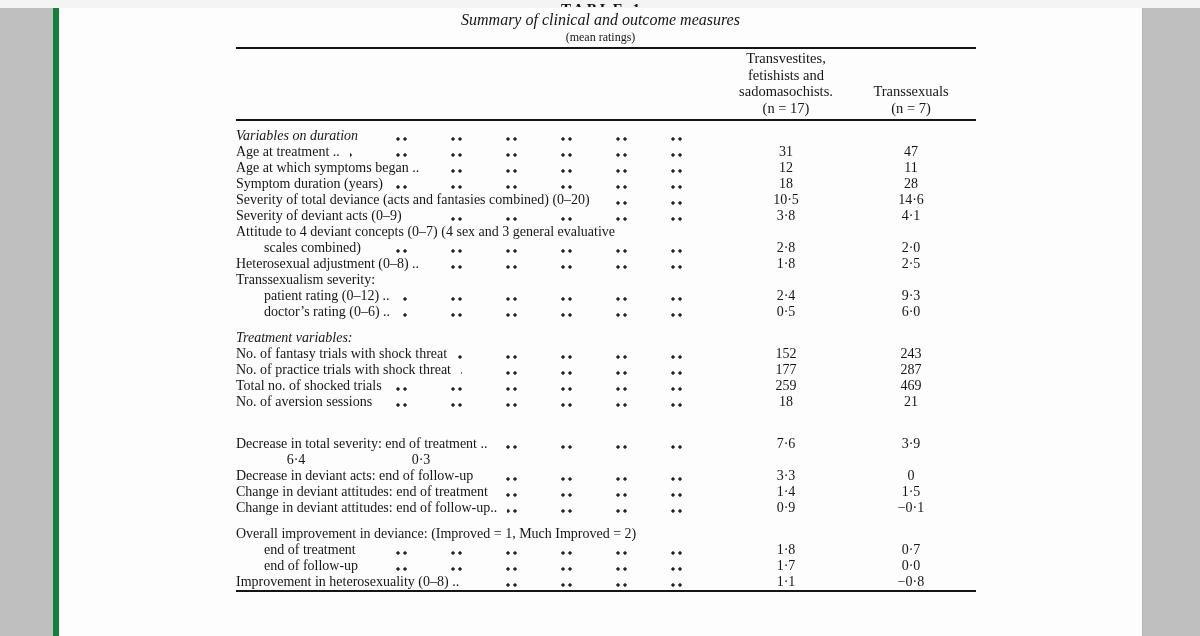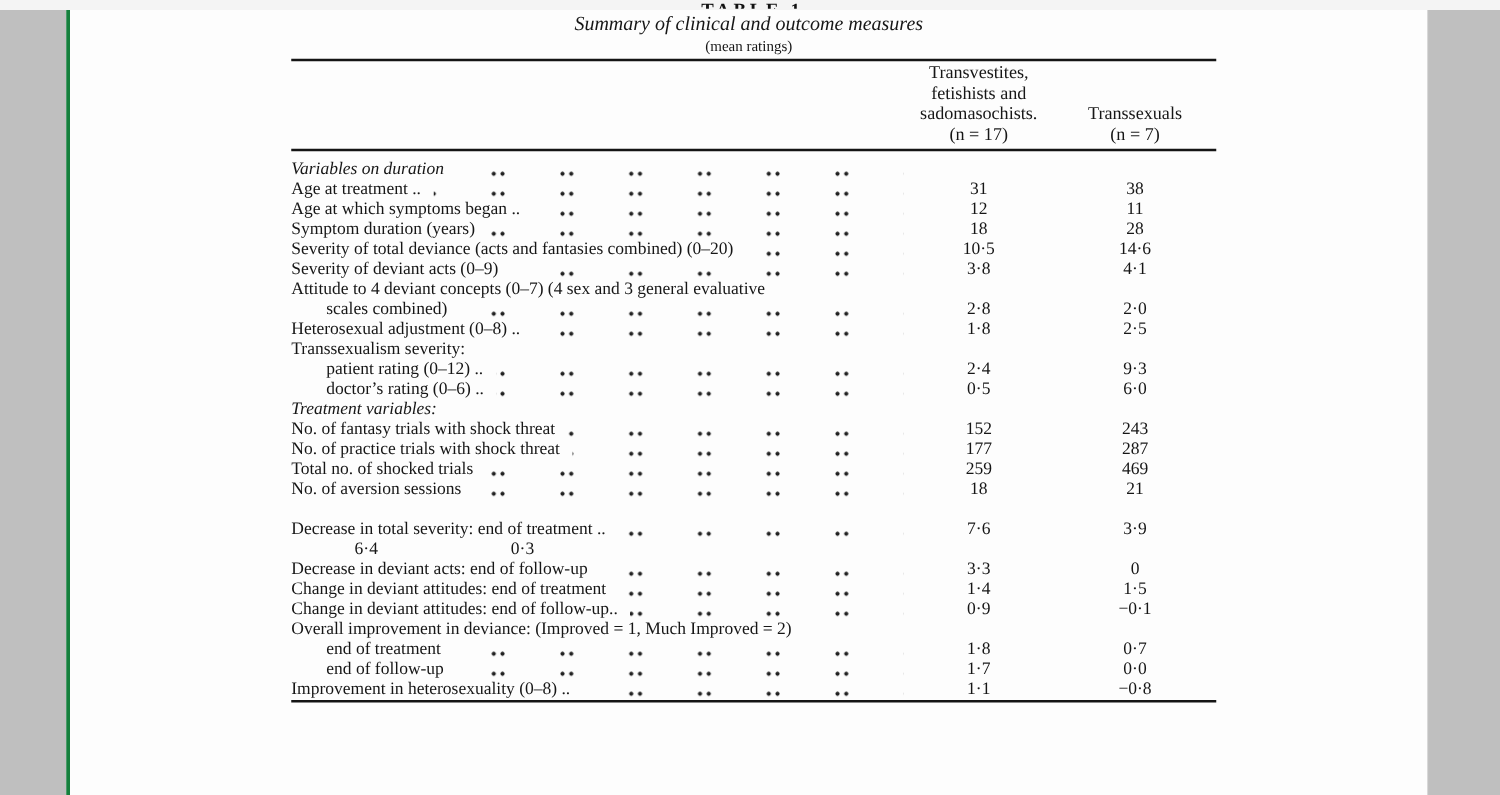--- a/index.html
+++ b/index.html
@@ -5,21 +5,21 @@
   html,body{margin:0;padding:0;}
   body{
     width:1200px;height:636px;position:relative;overflow:hidden;
     background:#bfbfbf;
     font-family:"Liberation Serif","DejaVu Serif",serif;
     color:#161616;
   }
   .topstrip{position:absolute;left:0;top:0;width:1200px;height:8px;background:#f4f4f4;}
   .page{
     position:absolute;left:53px;top:8px;width:1090px;height:628px;
-    background:#fdfdfd;border-left:3px solid #15803d;border-right:1px solid #b3b3b3;
+    background:#fdfdfd;border-left:6px solid #15803d;border-right:1px solid #b3b3b3;
     box-sizing:border-box;
     padding-left:28px;
   }
   .tblnum{
     position:absolute;left:552px;top:0;width:100px;height:7px;
     overflow:hidden;z-index:5;text-align:center;
   }
   .tblnum span{
     display:inline-block;margin-top:-12px;font-size:15px;font-weight:bold;
     letter-spacing:3px;color:#111;
@@ -36,21 +36,21 @@
   .thead{
     position:relative;height:70px;
     border-top:2px solid #151515;border-bottom:2px solid #151515;
   }
   .hcol{position:absolute;bottom:3px;width:200px;text-align:center;
     font-size:14.5px;line-height:16.5px;}
   .hcol1{left:450px;margin-top:23px;}
   .hcol2{left:575px;}
   .rows{padding-top:7px;border-bottom:2px solid #151515;}
   .trow{display:flex;height:16px;line-height:16px;font-size:14px;}
-  .trow.gap{margin-top:0;}
+  .trow.gap{margin-top:10px;}
   .lbl{width:490px;white-space:nowrap;overflow:hidden;}
   .lbl.leaders{
     background-image:
       radial-gradient(circle at 2px 2px, #222 1.4px, rgba(0,0,0,0) 1.9px),
       radial-gradient(circle at 2px 2px, #222 1.4px, rgba(0,0,0,0) 1.9px);
     background-size:55px 4px,55px 4px;
     background-repeat:repeat-x,repeat-x;
     background-position:105px 9px,112px 9px;
   }
   .lbl > span{
@@ -93,21 +93,21 @@
 
     <div class="rows">
         <div class="trow">
           <div class="lbl leaders"><span class="section">Variables on duration</span></div>
           <div class="val v1"></div>
           <div class="val v2"></div>
         </div>
         <div class="trow">
           <div class="lbl leaders"><span class="">Age at treatment ..</span></div>
           <div class="val v1">31</div>
-          <div class="val v2">38</div>
+          <div class="val v2">47</div>
         </div>
         <div class="trow">
           <div class="lbl leaders"><span class="">Age at which symptoms began ..</span></div>
           <div class="val v1">12</div>
           <div class="val v2">11</div>
         </div>
         <div class="trow">
           <div class="lbl leaders"><span class="">Symptom duration (years)</span></div>
           <div class="val v1">18</div>
           <div class="val v2">28</div>

